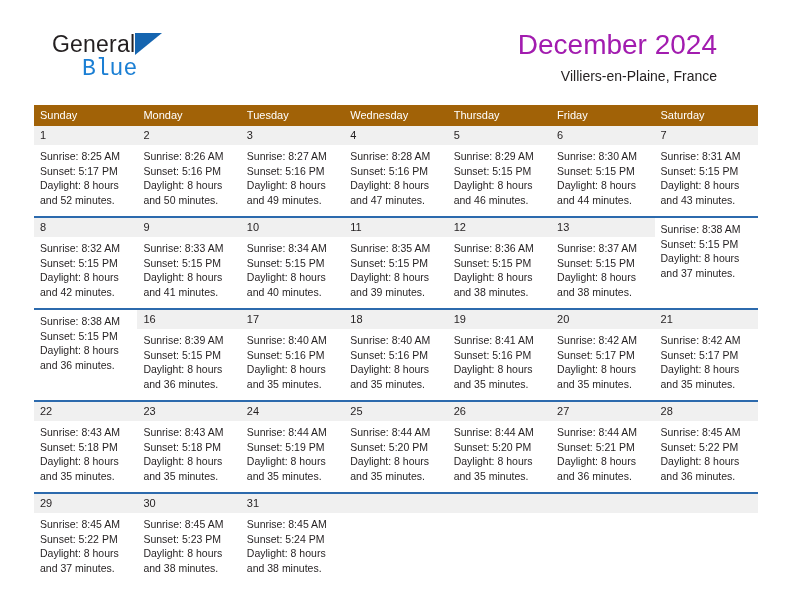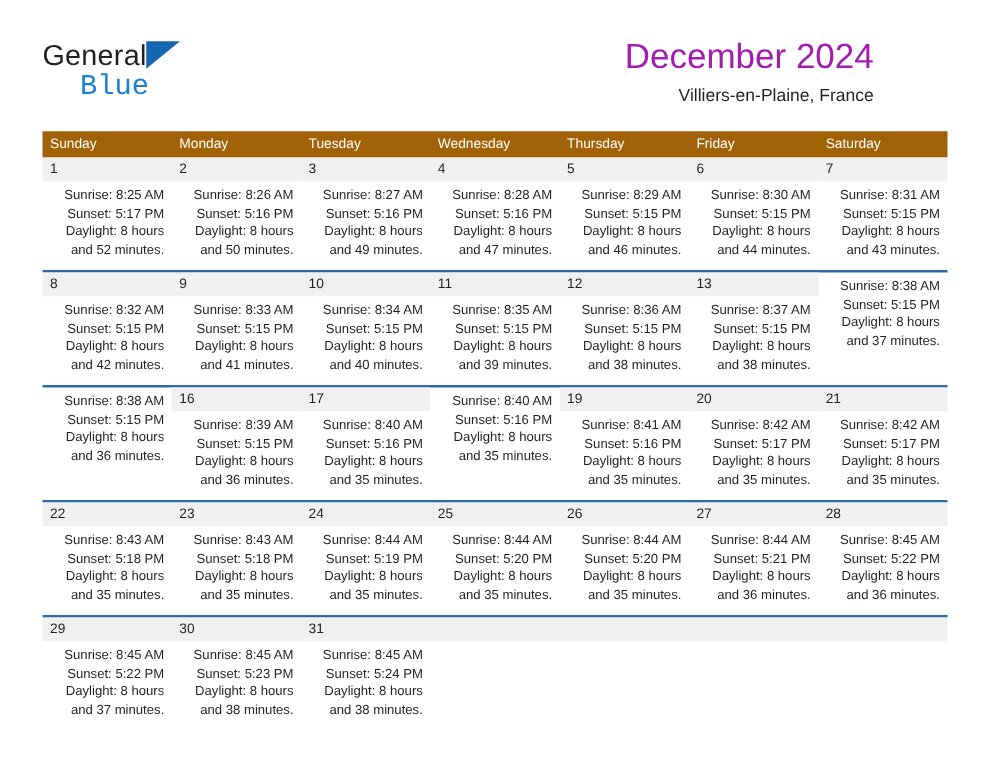--- a/index.html
+++ b/index.html
@@ -17,21 +17,21 @@
   .page {
     position: relative;
     width: 792px;
     height: 612px;
     box-sizing: border-box;
   }
 
   
   .header {
     position: absolute;
-    left: 0;
+    left: 18px;
     top: 0;
     width: 733px;
     height: 100px;
   }
   .brand {
     position: absolute;
     left: 34px;
     top: 31px;
     width: 200px;
     height: 56px;
@@ -135,21 +135,20 @@
     color: #231f20;
     line-height: 19px;
     padding-left: 6px;
     box-sizing: border-box;
     white-space: nowrap;
     overflow: hidden;
   }
   .cell-body {
     padding: 4px 6px 0 6px;
     box-sizing: border-box;
-    text-align: right;
   }
   .cell-line {
     font-size: 10.5px;
     line-height: 14.5px;
     color: #231f20;
     white-space: nowrap;
     overflow: hidden;
   }
   .daycell.empty .daynum-band {
     background: #f0f0f0;
@@ -339,20 +338,21 @@
       <div class="daycell">
         <div class="daynum-band">17</div>
         <div class="cell-body">
           <div class="cell-line">Sunrise: 8:40 AM</div>
           <div class="cell-line">Sunset: 5:16 PM</div>
           <div class="cell-line">Daylight: 8 hours</div>
           <div class="cell-line">and 35 minutes.</div>
         </div>
       </div>
       <div class="daycell">
+        <div class="daynum-band">18</div>
         <div class="cell-body">
           <div class="cell-line">Sunrise: 8:40 AM</div>
           <div class="cell-line">Sunset: 5:16 PM</div>
           <div class="cell-line">Daylight: 8 hours</div>
           <div class="cell-line">and 35 minutes.</div>
         </div>
       </div>
       <div class="daycell">
         <div class="daynum-band">19</div>
         <div class="cell-body">

